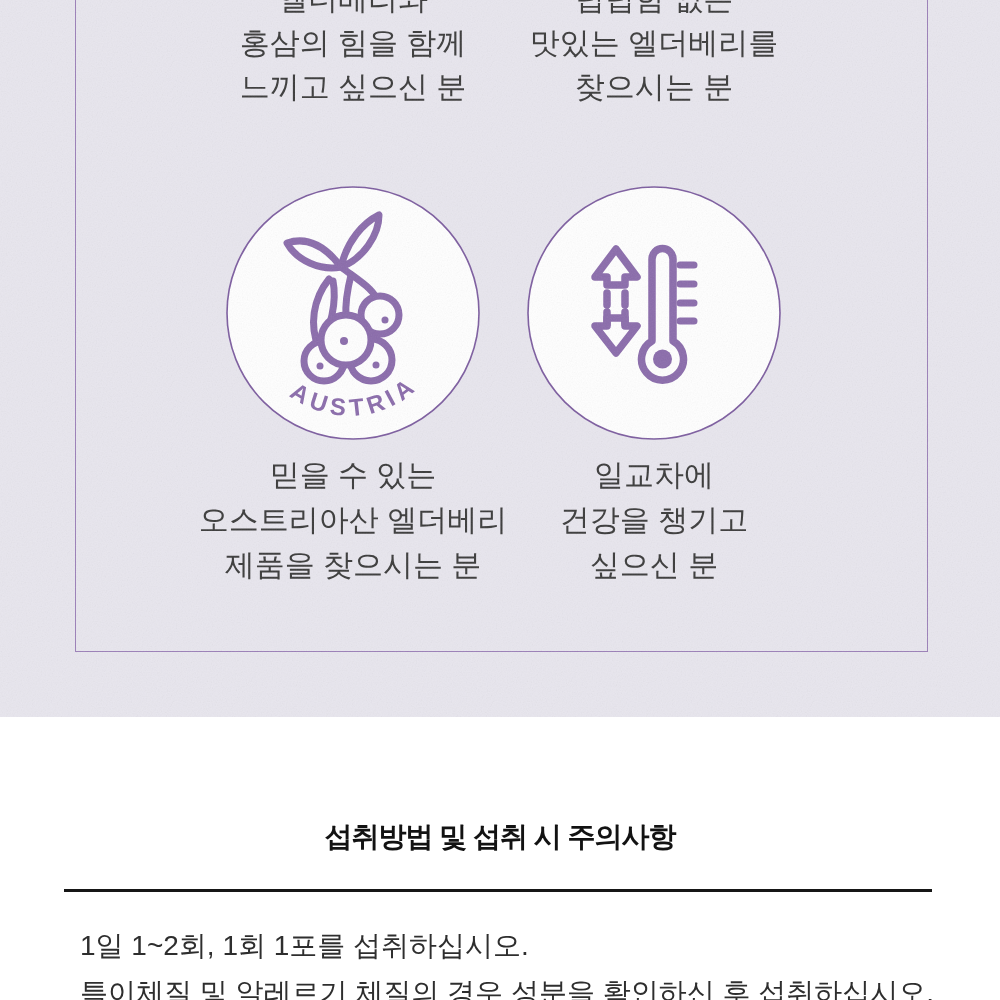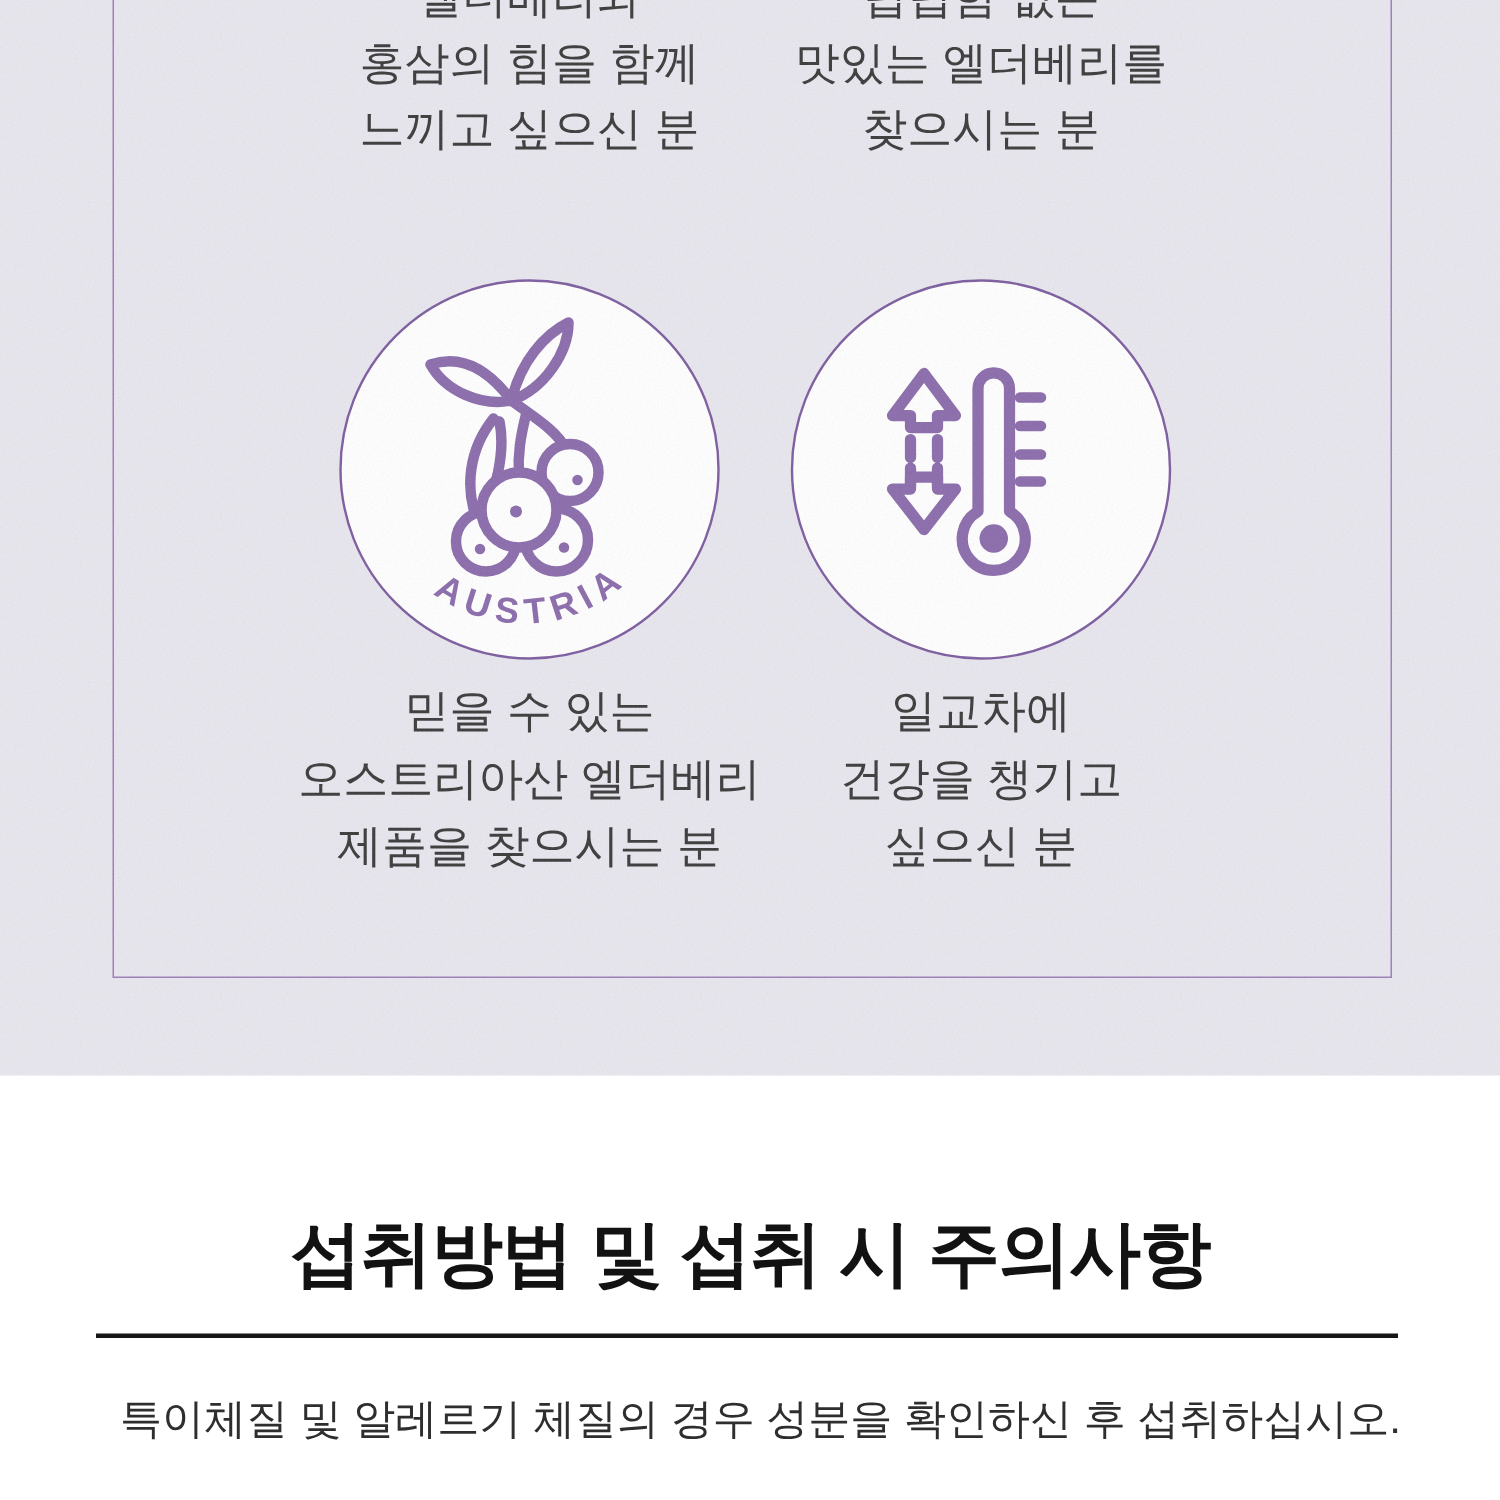--- a/index.html
+++ b/index.html
@@ -32,21 +32,21 @@
   }
   .caption.c1{left:133px;}
   .caption.c2{left:434px;}
   .circle-icon{position:absolute;top:185px;width:256px;height:256px;}
   .circle-icon.c1{left:225px;}
   .circle-icon.c2{left:526px;}
   .noise{position:absolute;top:0;left:0;pointer-events:none;}
   
   .usage-title{
     position:absolute;top:812px;left:0;width:1000px;margin:0;
-    text-align:center;font-size:48px;line-height:50px;
+    text-align:center;font-size:28px;line-height:50px;
     font-weight:bold;color:#121212;letter-spacing:-1px;
   }
   .usage-rule{
     position:absolute;top:889px;left:64px;width:868px;height:3px;
     background:#161616;
   }
   .usage-text{
     position:absolute;top:922px;left:80px;width:900px;
     font-size:28px;line-height:47px;color:#2e2e2e;margin:0;
   }
@@ -131,17 +131,18 @@
           </feComponentTransfer>
       </filter>
       <rect width="1000" height="717" filter="url(#grain)"></rect>
     </svg>
   </section>
 
   <section>
     <h2 class="usage-title">섭취방법 및 섭취 시 주의사항</h2>
     <div class="usage-rule"></div>
     <div class="usage-text">
+      <p>1일 1~2회, 1회 1포를 섭취하십시오.</p>
       <p>특이체질 및 알레르기 체질의 경우 성분을 확인하신 후 섭취하십시오.</p>
     </div>
   </section>
 
 </div>
 
 </body></html>

